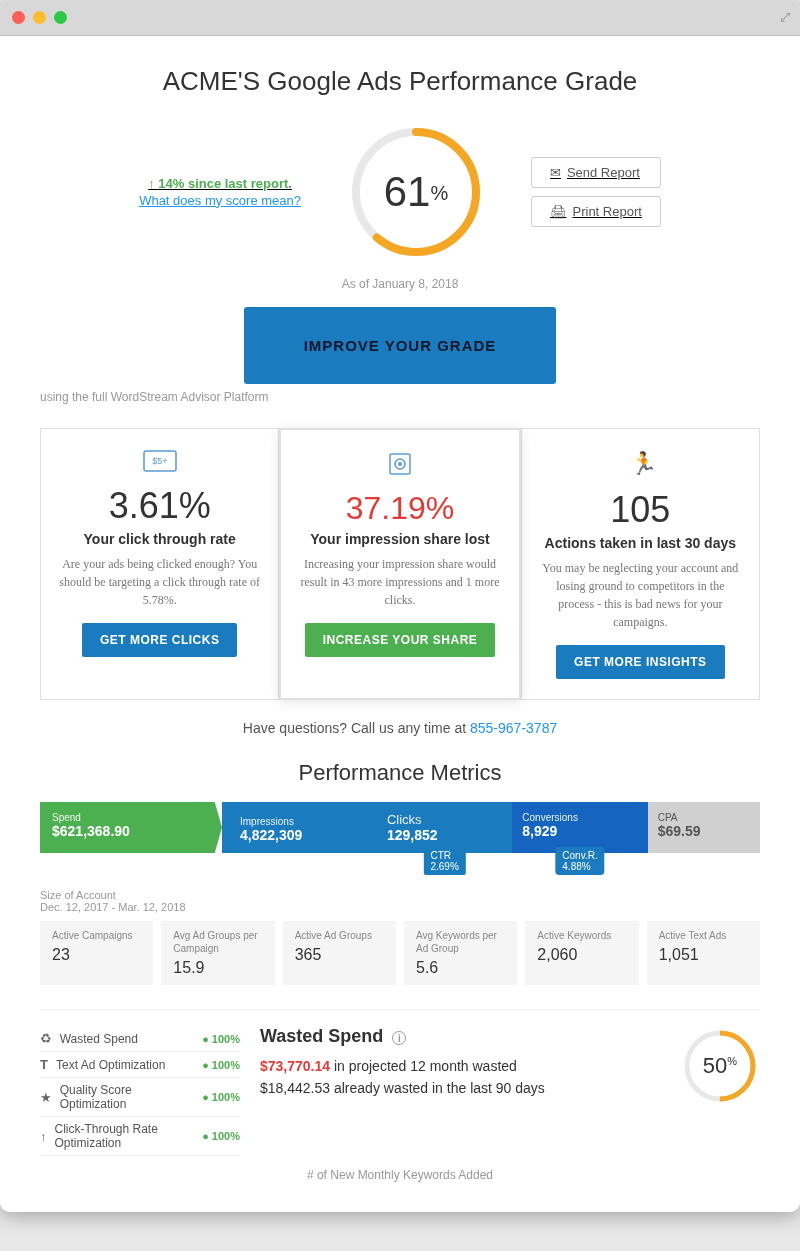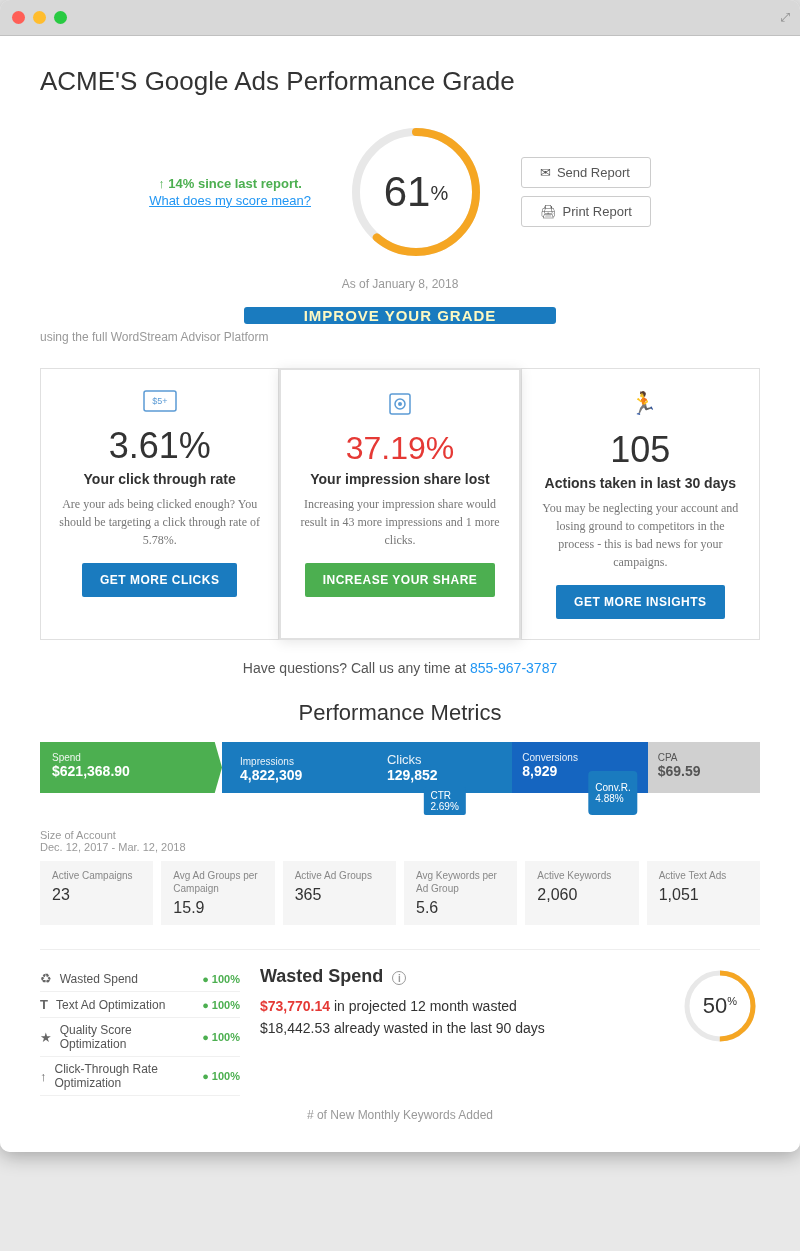--- a/index.html
+++ b/index.html
@@ -42,31 +42,33 @@
       font-size: 12px;
       color: #888;
     }
     .content {
       background: #fff;
       margin: 0;
       padding: 0 40px 30px 40px;
       overflow-y: auto;
     }
     .main-title {
+      text-align: center;
       font-size: 26px;
       font-weight: 400;
       color: #333;
       padding: 30px 0 20px 0;
     }
     .score-section {
       display: flex;
       align-items: center;
       justify-content: center;
-      gap: 30px;
+      gap: 40px;
       margin-bottom: 10px;
+      text-decoration: underline;
     }
     .score-left {
       text-align: center;
     }
     .score-up {
       color: #4caf50;
       font-size: 13px;
       font-weight: 600;
     }
     .score-link {
@@ -111,23 +113,23 @@
     .date-label {
       text-align: center;
       font-size: 12px;
       color: #999;
       margin: 8px 0 16px 0;
     }
     .improve-btn {
       display: block;
       margin: 0 auto 6px auto;
       background: #1a7bbf;
-      color: #fef9c3;
+      color: #0f172a;
       border: none;
-      padding: 0 60px;
+      padding: 30px 60px;
       font-size: 15px;
       font-weight: 700;
       letter-spacing: 1px;
       cursor: pointer;
       border-radius: 3px;
       text-align: right;
     }
     .improve-sub {
       font-size: 12px;
       color: #999;
@@ -423,21 +425,21 @@
 
         <div style="flex:1;background:#1a7bbf;padding:10px;color:#fff;position:relative;">
           <div style="font-size:13px;opacity:0.9;">Clicks</div>
           <div style="font-size:14px;font-weight:700;">129,852</div>
           <div style="position:absolute;bottom:-22px;left:50%;transform:translateX(-50%);background:#1a7bbf;color:#fff;font-size:10px;padding:3px 7px;border-radius:2px;white-space:nowrap;">CTR<br>2.69%</div>
         </div>
 
         <div style="flex:1;background:#1565c0;padding:10px;color:#fff;position:relative;">
           <div style="font-size:10px;opacity:0.9;">Conversions</div>
           <div style="font-size:14px;font-weight:700;">8,929</div>
-          <div style="position:absolute;bottom:-22px;left:50%;transform:translateX(-50%);background:#1a7bbf;color:#fff;font-size:10px;padding:11px 7px;border-radius:4px;white-space:nowrap;margin-left:33px;">Conv.R.<br>4.88%</div>
+          <div style="position:absolute;bottom:-22px;left:50%;transform:translateX(-50%);background:#1a7bbf;color:#fff;font-size:10px;padding:3px 7px;border-radius:4px;white-space:nowrap;">Conv.R.<br>4.88%</div>
         </div>
 
         <div style="flex:0.8;background:#d0d0d0;padding:10px;color:#555;">
           <div style="font-size:10px;">CPA</div>
           <div style="font-size:14px;font-weight:700;">$69.59</div>
         </div>
       </div>
     </div>
 
     <div class="account-size">

